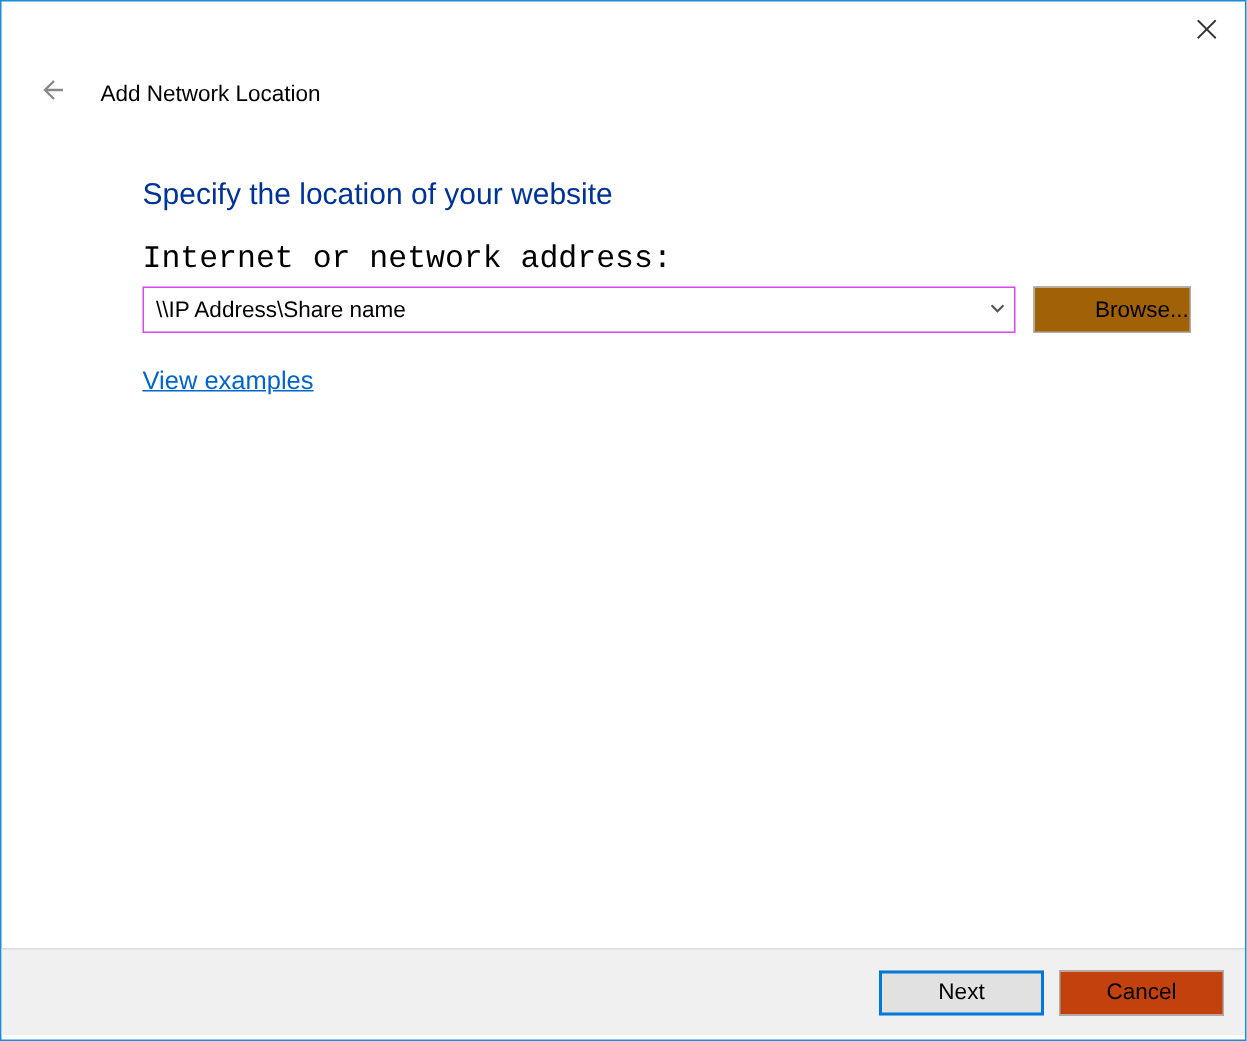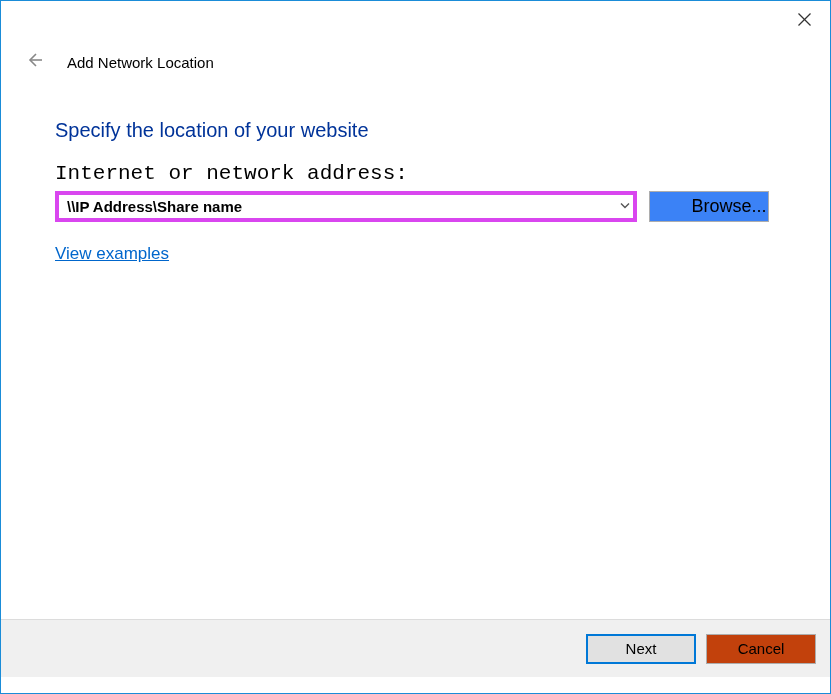--- a/index.html
+++ b/index.html
@@ -60,20 +60,21 @@
       stroke-width: 1.6;
       fill: none;
     }
     .wizard-title {
       font-size: 15px;
       color: #000;
       font-weight: 400;
     }
     .content {
       padding: 48px 54px 0 54px;
+      margin-left: 40px;
     }
     .page-heading {
       font-size: 20px;
       color: #003399;
       font-weight: 400;
       margin-bottom: 20px;
     }
     .instruction {
       font-size: 15px;
       color: #000;
@@ -92,63 +93,62 @@
       align-items: stretch;
       margin-bottom: 22px;
     }
     .combo-wrap {
       position: relative;
       flex: 0 0 582px;
     }
     .combo-input {
       width: 100%;
       height: 31px;
-      border: 4px solid #d946ef;
+      border: 1px solid #d946ef;
       padding: 0 30px 0 8px;
       font-size: 15px;
       font-family: inherit;
       outline: none;
       background: #fff;
-      font-weight: bold;
     }
     .combo-chevron {
       position: absolute;
       right: 6px;
       top: 50%;
       transform: translateY(-50%);
       pointer-events: none;
     }
     .combo-chevron svg {
       width: 12px;
       height: 12px;
       stroke: #555;
       stroke-width: 1.4;
       fill: none;
     }
     .browse-btn {
       width: 120px;
       height: 31px;
-      background: #3b82f6;
+      background: #a16207;
       border: 1px solid #adadad;
-      font-size: 18px;
+      font-size: 15px;
       font-family: inherit;
       cursor: pointer;
       padding-left: 40px;
     }
     .examples-link {
       color: #0066cc;
       font-size: 17px;
       text-decoration: underline;
       cursor: pointer;
     }
     .footer {
       position: absolute;
       left: 0;
       right: 0;
-      bottom: 16px;
+      bottom: 3px;
       height: 58px;
       border-top: 1px solid #dcdcdc;
       background: #f0f0f0;
       display: flex;
       justify-content: flex-end;
       align-items: center;
       padding: 0 14px;
       gap: 10px;
     }
     .footer-btn {

